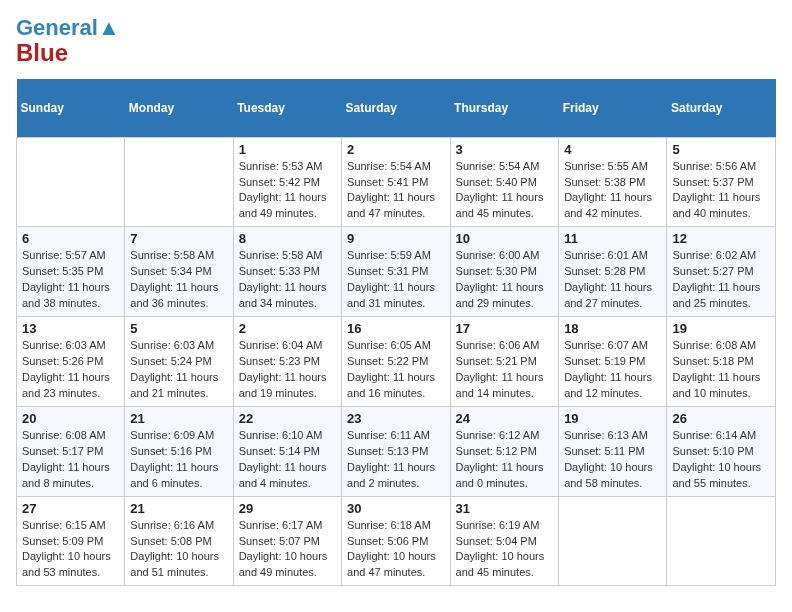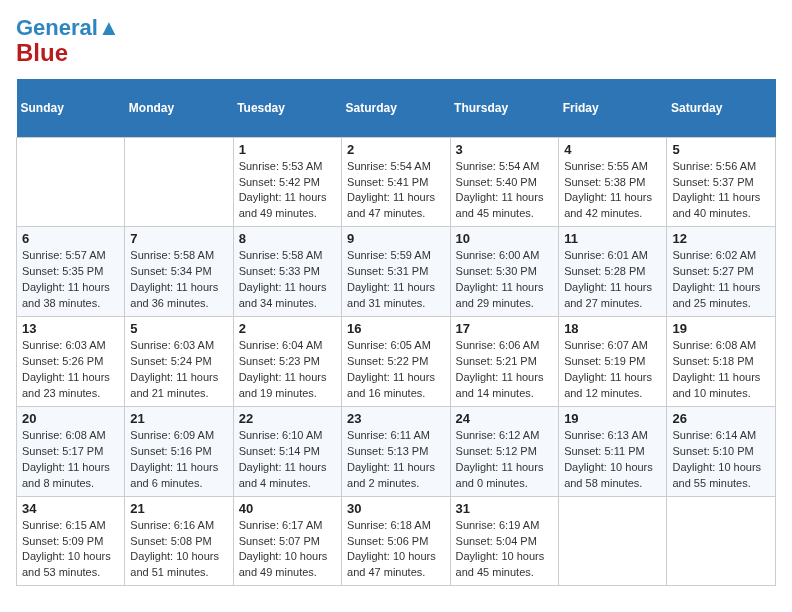--- a/index.html
+++ b/index.html
@@ -218,29 +218,29 @@
           <span class="day-num">19</span>
           <div class="day-info">Sunrise: 6:13 AM<br>Sunset: 5:11 PM<br>Daylight: 10 hours and 58 minutes.</div>
         </td>
         <td>
           <span class="day-num">26</span>
           <div class="day-info">Sunrise: 6:14 AM<br>Sunset: 5:10 PM<br>Daylight: 10 hours and 55 minutes.</div>
         </td>
       </tr>
       <tr>
         <td>
-          <span class="day-num">34</span>
+          <span class="day-num">27</span>
           <div class="day-info">Sunrise: 6:15 AM<br>Sunset: 5:09 PM<br>Daylight: 10 hours and 53 minutes.</div>
         </td>
         <td>
           <span class="day-num">21</span>
           <div class="day-info">Sunrise: 6:16 AM<br>Sunset: 5:08 PM<br>Daylight: 10 hours and 51 minutes.</div>
         </td>
         <td>
-          <span class="day-num">40</span>
+          <span class="day-num">29</span>
           <div class="day-info">Sunrise: 6:17 AM<br>Sunset: 5:07 PM<br>Daylight: 10 hours and 49 minutes.</div>
         </td>
         <td>
           <span class="day-num">30</span>
           <div class="day-info">Sunrise: 6:18 AM<br>Sunset: 5:06 PM<br>Daylight: 10 hours and 47 minutes.</div>
         </td>
         <td>
           <span class="day-num">31</span>
           <div class="day-info">Sunrise: 6:19 AM<br>Sunset: 5:04 PM<br>Daylight: 10 hours and 45 minutes.</div>
         </td>

